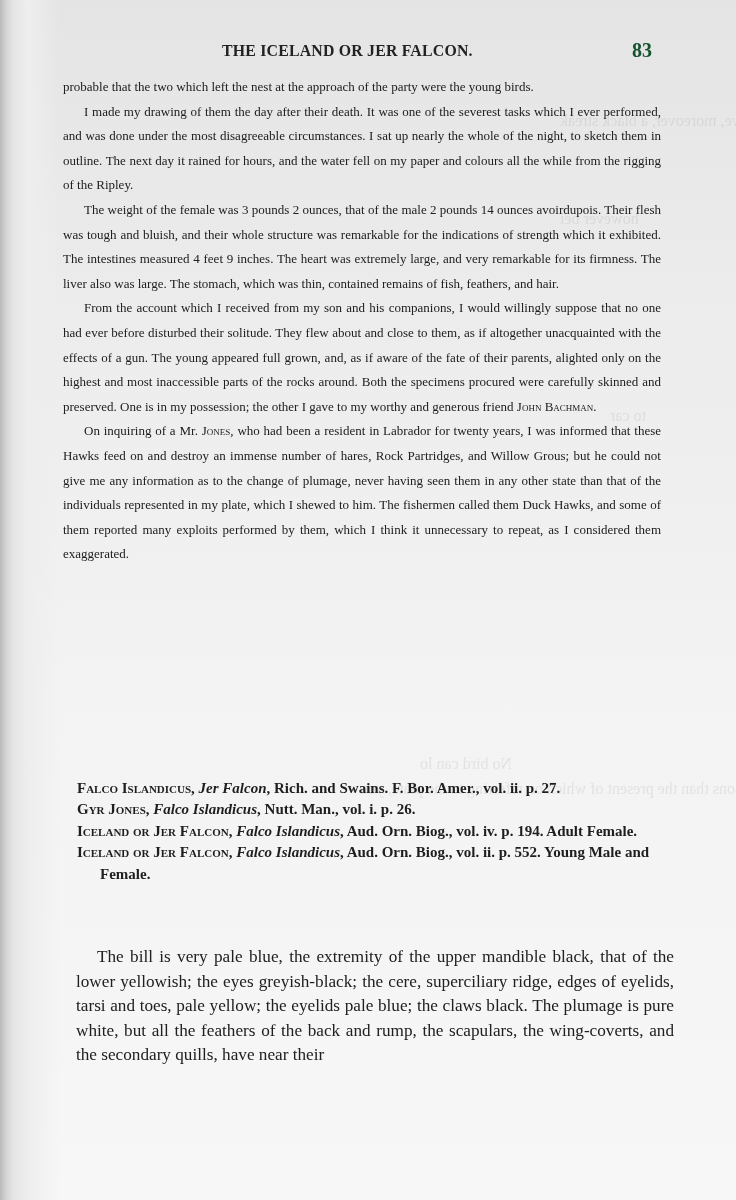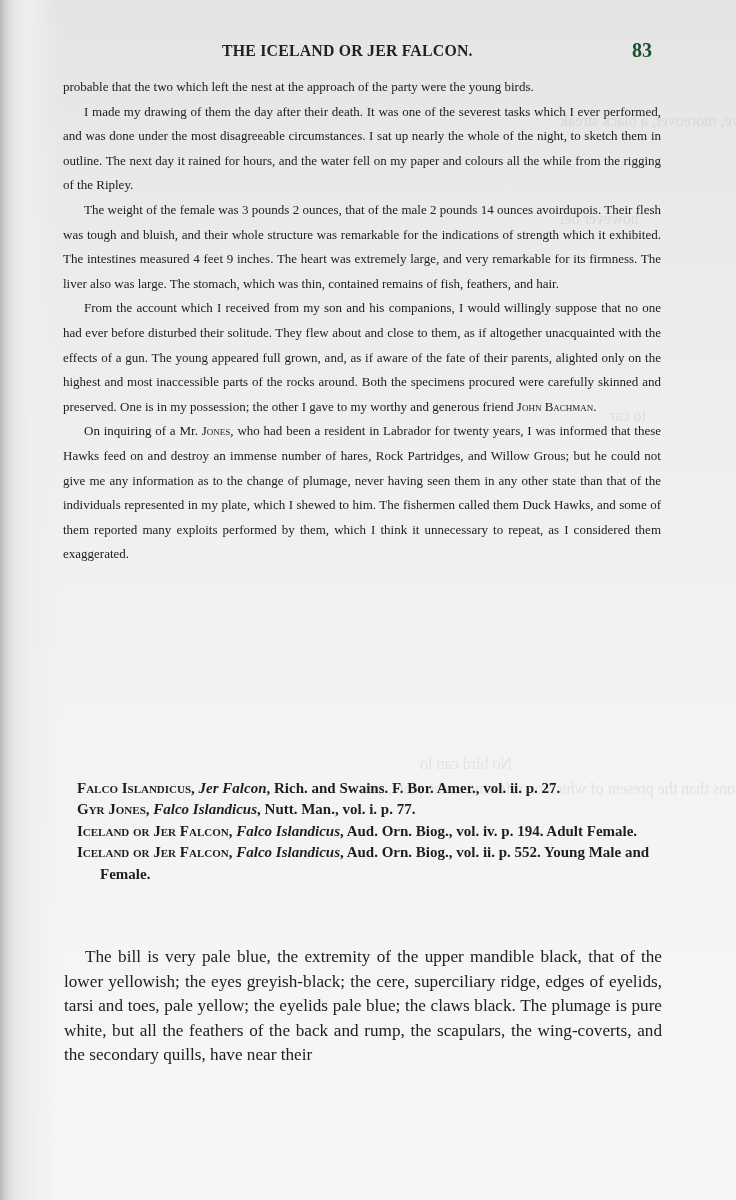--- a/index.html
+++ b/index.html
@@ -41,21 +41,21 @@
   .sc { font-variant: small-caps; }
   .synonymy {
     position: absolute; left: 63px; top: 778px; width: 598px;
     font-size: 15px; line-height: 21.4px;
     font-weight: bold; color: #1e1e1e;
   }
   .syn-line { padding-left: 14px; text-indent: 0; }
   .syn-line.hang { padding-left: 37px; text-indent: -23px; }
   .syn-line i { font-weight: bold; }
   .desc-text {
-    position: absolute; left: 64px; top: 945px; width: 598px;
+    position: absolute; left: 76px; top: 945px; width: 598px;
     font-size: 17.2px; line-height: 24.6px;
     text-align: justify; color: #202020;
   }
   .desc-text p { margin: 0; text-indent: 21px; }
   .bleed {
     position: absolute; color: rgba(120,120,120,0.14);
     font-size: 16px; transform: scaleX(-1); white-space: nowrap;
     pointer-events: none;
   }
 </style>
@@ -78,20 +78,20 @@
 <div class="body-text">
   <p class="cont"><span>probable that the two which left the nest at the approach of the party were the young birds.</span></p>
   <p><span>I made my drawing of them the day after their death.  It was one of the severest tasks which I ever performed, and was done under the most disagreeable circumstances.  I sat up nearly the whole of the night, to sketch them in outline.  The next day it rained for hours, and the water fell on my paper and colours all the while from the rigging of the Ripley.</span></p>
   <p><span>The weight of the female was 3 pounds 2 ounces, that of the male 2 pounds 14 ounces avoirdupois.  Their flesh was tough and bluish, and their whole structure was remarkable for the indications of strength which it exhibited. The intestines measured 4 feet 9 inches.  The heart was extremely large, and very remarkable for its firmness.  The liver also was large.  The stomach, which was thin, contained remains of fish, feathers, and hair.</span></p>
   <p><span>From the account which I received from my son and his companions, I would willingly suppose that no one had ever before disturbed their solitude. They flew about and close to them, as if altogether unacquainted with the effects of a gun.  The young appeared full grown, and, as if aware of the fate of their parents, alighted only on the highest and most inaccessible parts of the rocks around.  Both the specimens procured were carefully skinned and preserved.  One is in my possession; the other I gave to my worthy and generous friend </span><span class="sc">John Bachman</span><span>.</span></p>
   <p><span>On inquiring of a Mr. </span><span class="sc">Jones</span><span>, who had been a resident in Labrador for twenty years, I was informed that these Hawks feed on and destroy an immense number of hares, Rock Partridges, and Willow Grous; but he could not give me any information as to the change of plumage, never having seen them in any other state than that of the individuals represented in my plate, which I shewed to him.  The fishermen called them Duck Hawks, and some of them reported many exploits performed by them, which I think it unnecessary to repeat, as I considered them exaggerated.</span></p>
 </div>
 
 <div class="synonymy">
   <div class="syn-line"><span class="sc">Falco Islandicus</span>, <i>Jer Falcon</i><span>, Rich. and Swains. F. Bor. Amer., vol. ii. p. 27.</span></div>
-  <div class="syn-line"><span class="sc">Gyr Jones</span>, <i>Falco Islandicus</i><span>, Nutt. Man., vol. i. p. 77.</span></div>
+  <div class="syn-line"><span class="sc">Gyr Jones</span>, <i>Falco Islandicus</i><span>, Nutt. Man., vol. i. p. 26.</span></div>
   <div class="syn-line"><span class="sc">Iceland or Jer Falcon</span>, <i>Falco Islandicus</i><span>, Aud. Orn. Biog., vol. iv. p. 194.   Adult Female.</span></div>
   <div class="syn-line hang"><span class="sc">Iceland or Jer Falcon</span>, <i>Falco Islandicus</i><span>, Aud. Orn. Biog., vol. ii. p. 552.   Young Male and Female.</span></div>
 </div>
 
 <div class="desc-text">
   <p><span>The bill is very pale blue, the extremity of the upper mandible black, that of the lower yellowish; the eyes greyish-black; the cere, superciliary ridge, edges of eyelids, tarsi and toes, pale yellow; the eyelids pale blue; the claws black.  The plumage is pure white, but all the feathers of the back and rump, the scapulars, the wing-coverts, and the secondary quills, have near their</span></p>
 </div>
 
 </body></html>

